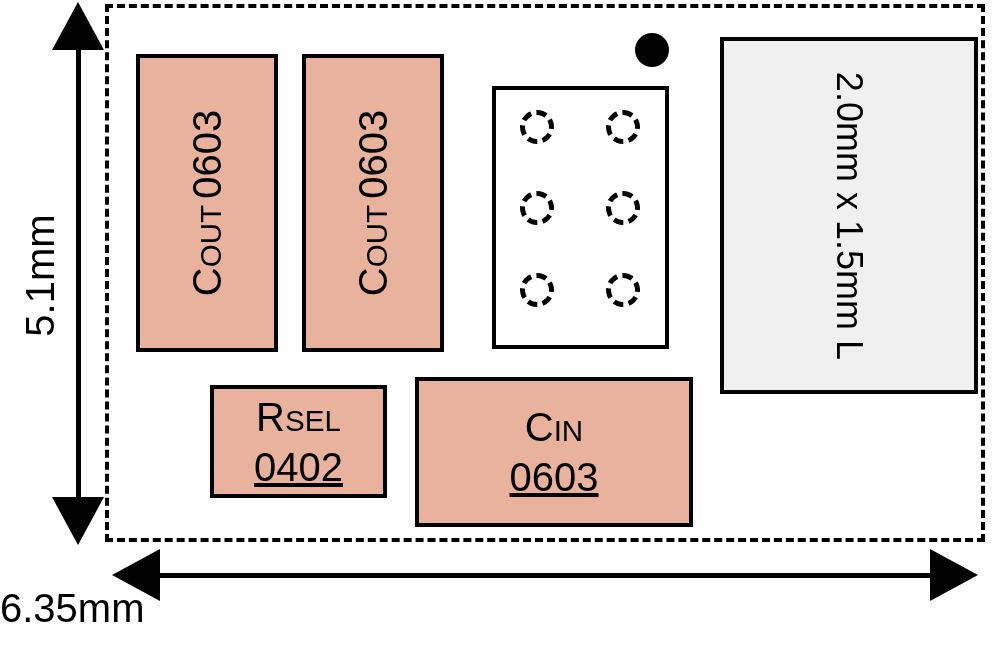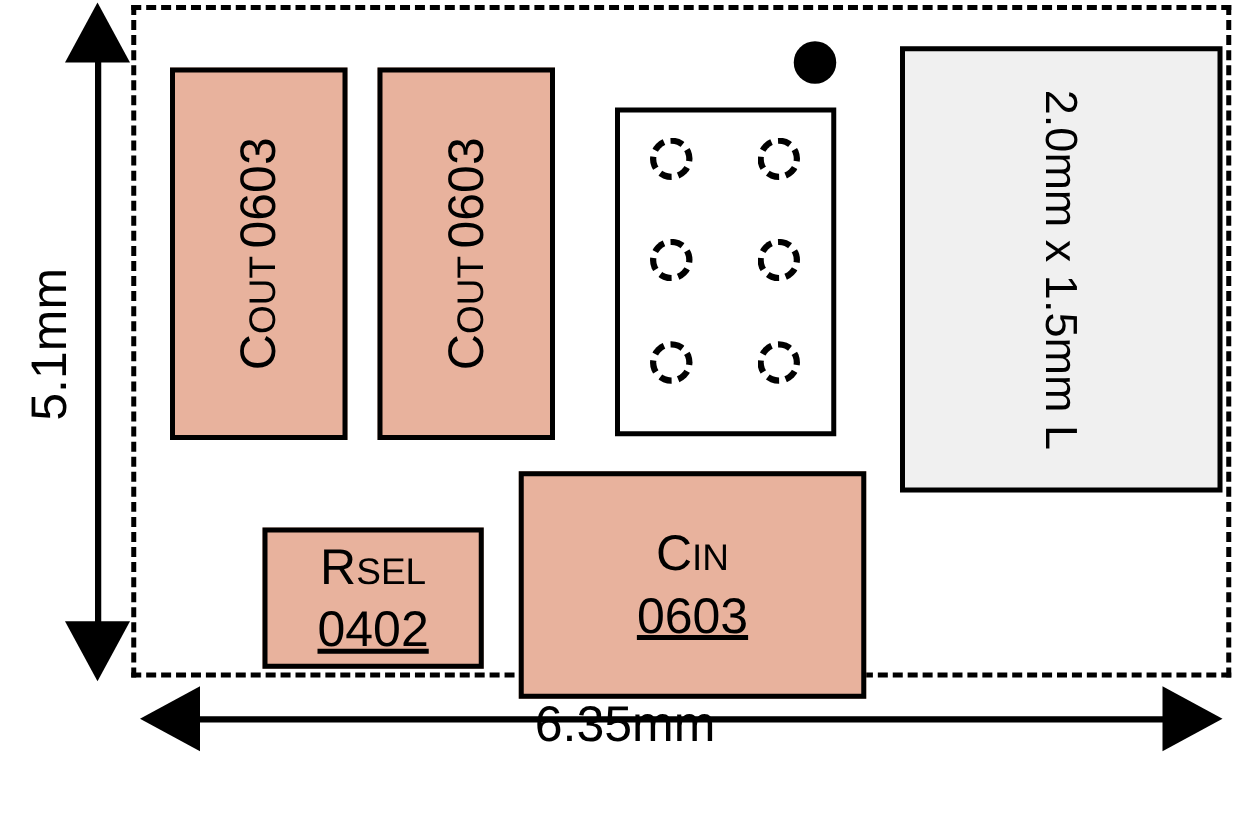--- a/index.html
+++ b/index.html
@@ -149,37 +149,37 @@
 
   <div class="pad pad-ind" style="left:720px;top:37px;width:258px;height:357px;">
     <div class="rot-cw">
       <div class="ind-label lbl">
         <span class="line">2.0mm x 1.5mm</span>
         <span class="line">L</span>
       </div>
     </div>
   </div>
 
-  <div class="pad pad-cap" style="left:210px;top:422px;width:177px;height:113px;">
+  <div class="pad pad-cap" style="left:210px;top:385px;width:177px;height:113px;">
     <div class="flat-label lbl">
       <span class="l1"><span>R</span><span class="sub">SEL</span></span>
       <span class="l2">0402</span>
     </div>
   </div>
 
-  <div class="pad pad-cap" style="left:415px;top:377px;width:278px;height:182px;">
+  <div class="pad pad-cap" style="left:415px;top:377px;width:278px;height:150px;">
     <div class="flat-label lbl">
       <span class="l1"><span>C</span><span class="sub">IN</span></span>
       <span class="l2">0603</span>
     </div>
   </div>
 
   <div class="dim-line-v" style="left:76px;top:40px;height:470px;"></div>
   <div class="arrow arrow-up" style="left:52px;top:2px;"></div>
   <div class="arrow arrow-down" style="left:52px;top:497px;"></div>
   <div class="dim-text rot-ccw" style="left:-30px;top:253px;width:140px;text-align:center;">5.1mm</div>
 
   <div class="dim-line-h" style="left:155px;top:573px;width:780px;"></div>
   <div class="arrow arrow-left" style="left:112px;top:549px;"></div>
   <div class="arrow arrow-right" style="left:930px;top:549px;"></div>
-  <div class="dim-text" style="left:0px;top:558px;width:1000px;text-align:center;">6.35mm</div>
+  <div class="dim-text" style="left:0px;top:586px;width:1000px;text-align:left;">6.35mm</div>
 
 </div>
 
 </body></html>

